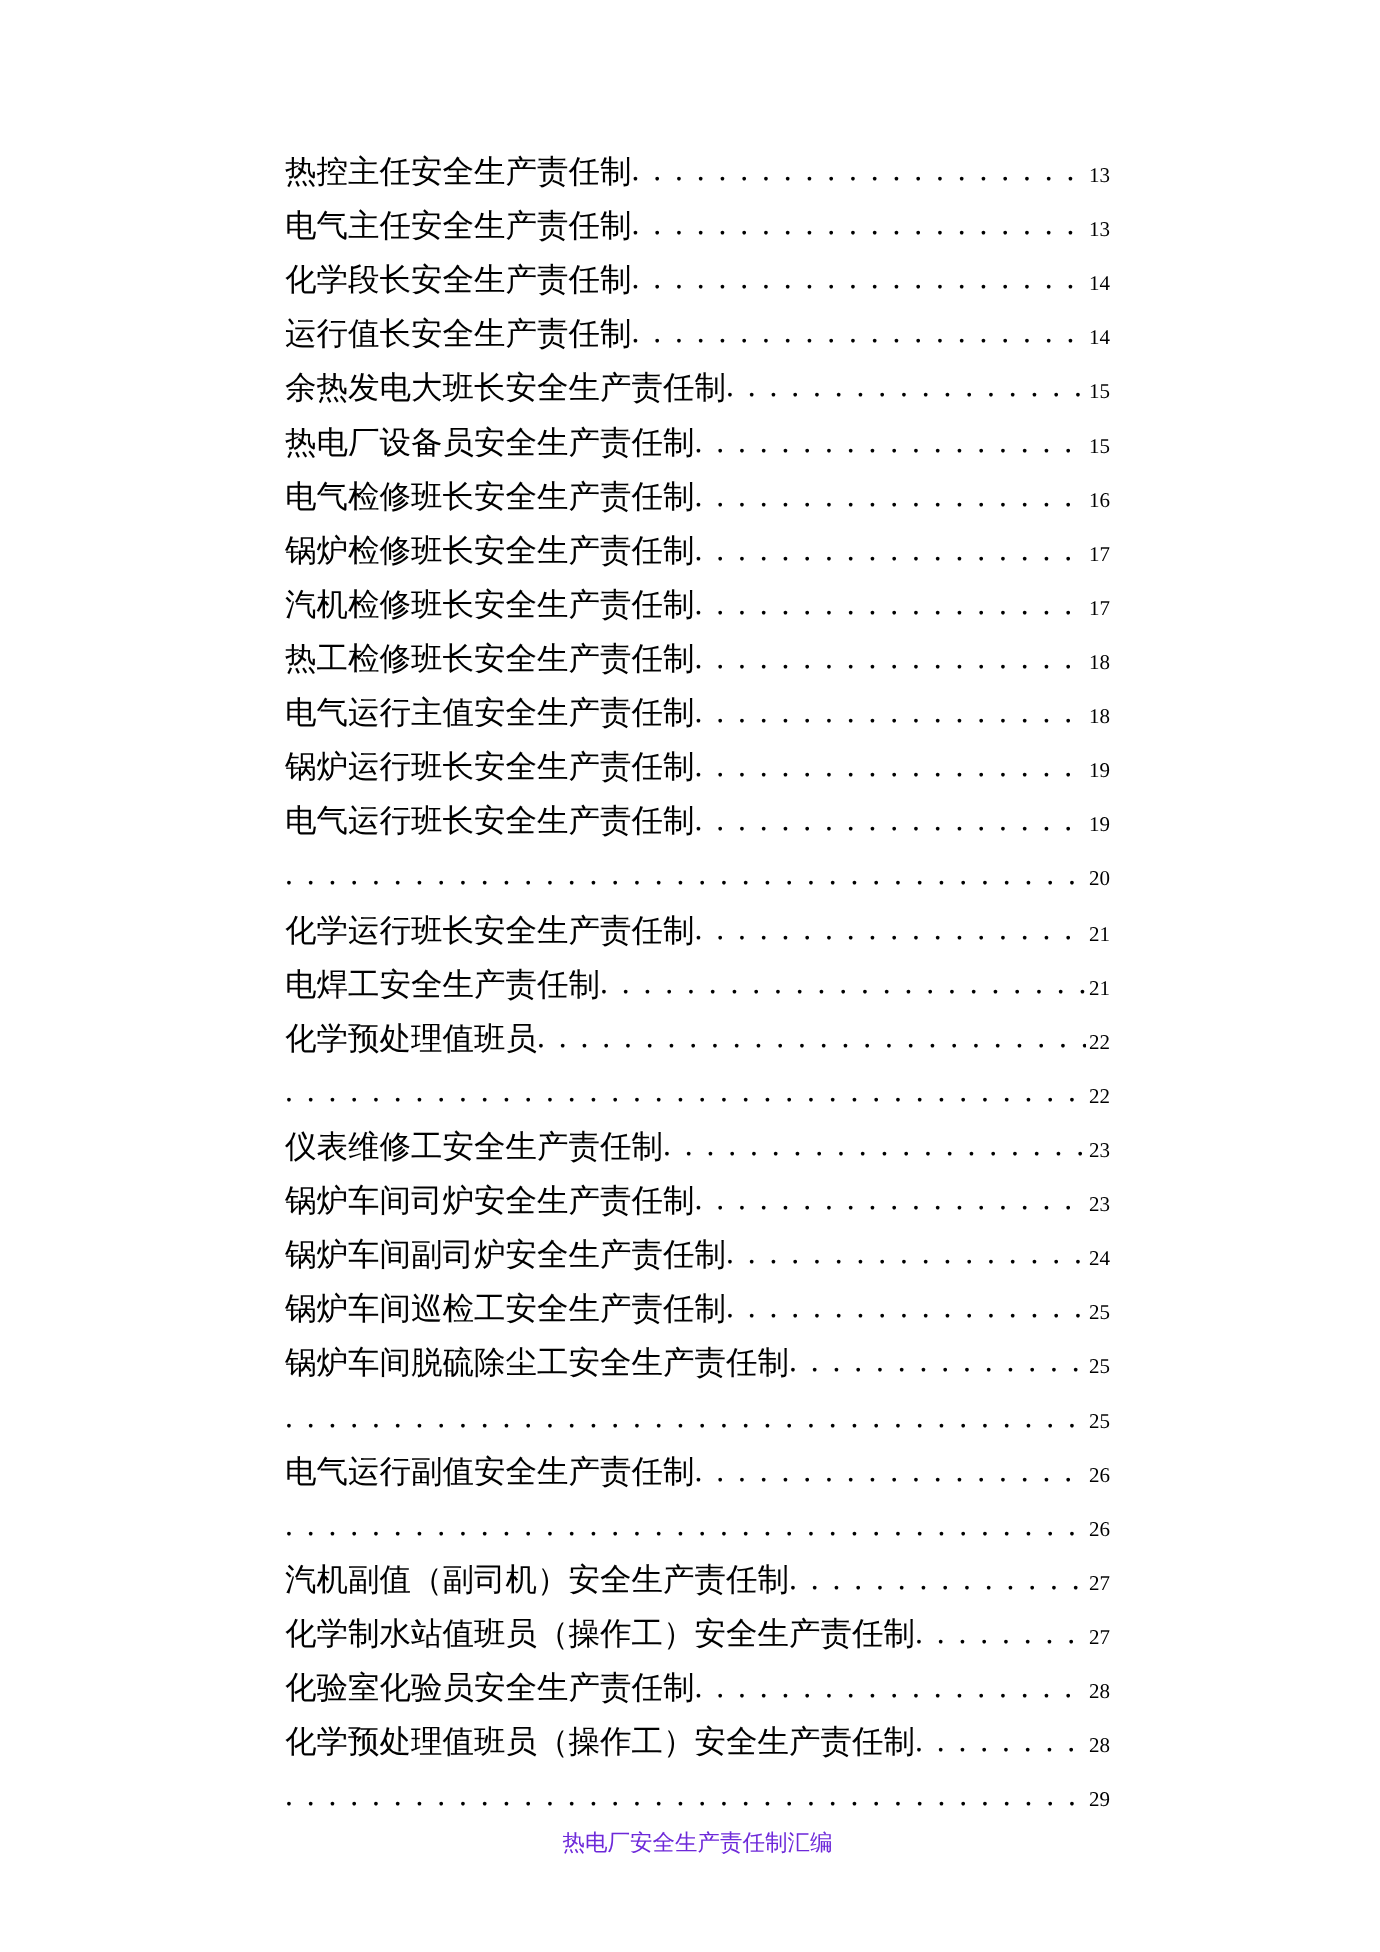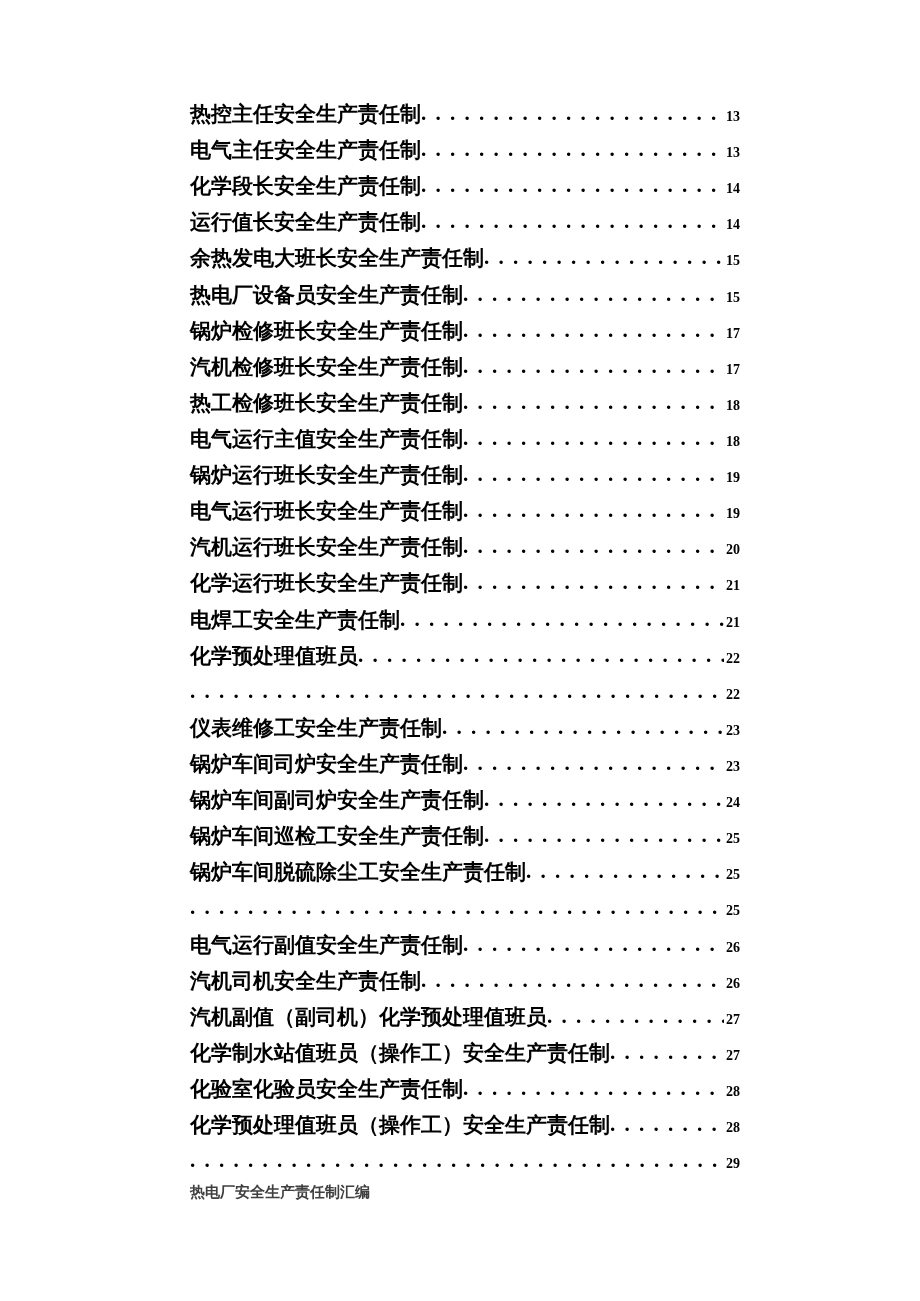--- a/index.html
+++ b/index.html
@@ -5,21 +5,20 @@
     * { margin: 0; padding: 0; box-sizing: border-box; }
     body {
       background: #fff;
       font-family: "SimSun", "宋体", serif;
       width: 920px;
       height: 1301px;
       position: relative;
     }
     .page {
       padding: 96px 180px 0 190px;
-      font-weight: bold;
     }
     .toc-line {
       display: flex;
       align-items: baseline;
       font-size: 21px;
       color: #000;
       line-height: 1.72;
       white-space: nowrap;
     }
     .toc-title {
@@ -36,22 +35,23 @@
     .toc-leader::after {
       content: ". . . . . . . . . . . . . . . . . . . . . . . . . . . . . . . . . . . . . . . . . . . . . . . . . . . . . . . . . . . . . . . . . . . . . .";
       font-size: 21px;
     }
     .toc-page {
       flex: 0 0 auto;
       font-size: 14px;
       padding-left: 2px;
     }
     .footer {
+      text-align: center;
       font-size: 15px;
-      color: #404040;
+      color: #6d28d9;
       margin-top: 4px;
     }
   </style>
 </head>
 <body>
 
 <div class="page">
   <div id="toc-container">
       <div class="toc-line">
         <span class="toc-title">热控主任安全生产责任制</span>
@@ -77,20 +77,25 @@
         <span class="toc-title">余热发电大班长安全生产责任制</span>
         <span class="toc-leader"></span>
         <span class="toc-page">15</span>
       </div>
       <div class="toc-line">
         <span class="toc-title">热电厂设备员安全生产责任制</span>
         <span class="toc-leader"></span>
         <span class="toc-page">15</span>
       </div>
       <div class="toc-line">
+        <span class="toc-title">电气检修班长安全生产责任制</span>
+        <span class="toc-leader"></span>
+        <span class="toc-page">16</span>
+      </div>
+      <div class="toc-line">
         <span class="toc-title">锅炉检修班长安全生产责任制</span>
         <span class="toc-leader"></span>
         <span class="toc-page">17</span>
       </div>
       <div class="toc-line">
         <span class="toc-title">汽机检修班长安全生产责任制</span>
         <span class="toc-leader"></span>
         <span class="toc-page">17</span>
       </div>
       <div class="toc-line">
@@ -107,21 +112,20 @@
         <span class="toc-title">锅炉运行班长安全生产责任制</span>
         <span class="toc-leader"></span>
         <span class="toc-page">19</span>
       </div>
       <div class="toc-line">
         <span class="toc-title">电气运行班长安全生产责任制</span>
         <span class="toc-leader"></span>
         <span class="toc-page">19</span>
       </div>
       <div class="toc-line">
-        <span class="toc-title">汽机运行班长安全生产责任制</span>
         <span class="toc-leader"></span>
         <span class="toc-page">20</span>
       </div>
       <div class="toc-line">
         <span class="toc-title">化学运行班长安全生产责任制</span>
         <span class="toc-leader"></span>
         <span class="toc-page">21</span>
       </div>
       <div class="toc-line">
         <span class="toc-title">电焊工安全生产责任制</span>
@@ -165,26 +169,25 @@
       <div class="toc-line">
         <span class="toc-leader"></span>
         <span class="toc-page">25</span>
       </div>
       <div class="toc-line">
         <span class="toc-title">电气运行副值安全生产责任制</span>
         <span class="toc-leader"></span>
         <span class="toc-page">26</span>
       </div>
       <div class="toc-line">
-        <span class="toc-title">汽机司机安全生产责任制</span>
         <span class="toc-leader"></span>
         <span class="toc-page">26</span>
       </div>
       <div class="toc-line">
-        <span class="toc-title">汽机副值（副司机）化学预处理值班员</span>
+        <span class="toc-title">汽机副值（副司机）安全生产责任制</span>
         <span class="toc-leader"></span>
         <span class="toc-page">27</span>
       </div>
       <div class="toc-line">
         <span class="toc-title">化学制水站值班员（操作工）安全生产责任制</span>
         <span class="toc-leader"></span>
         <span class="toc-page">27</span>
       </div>
       <div class="toc-line">
         <span class="toc-title">化验室化验员安全生产责任制</span>

